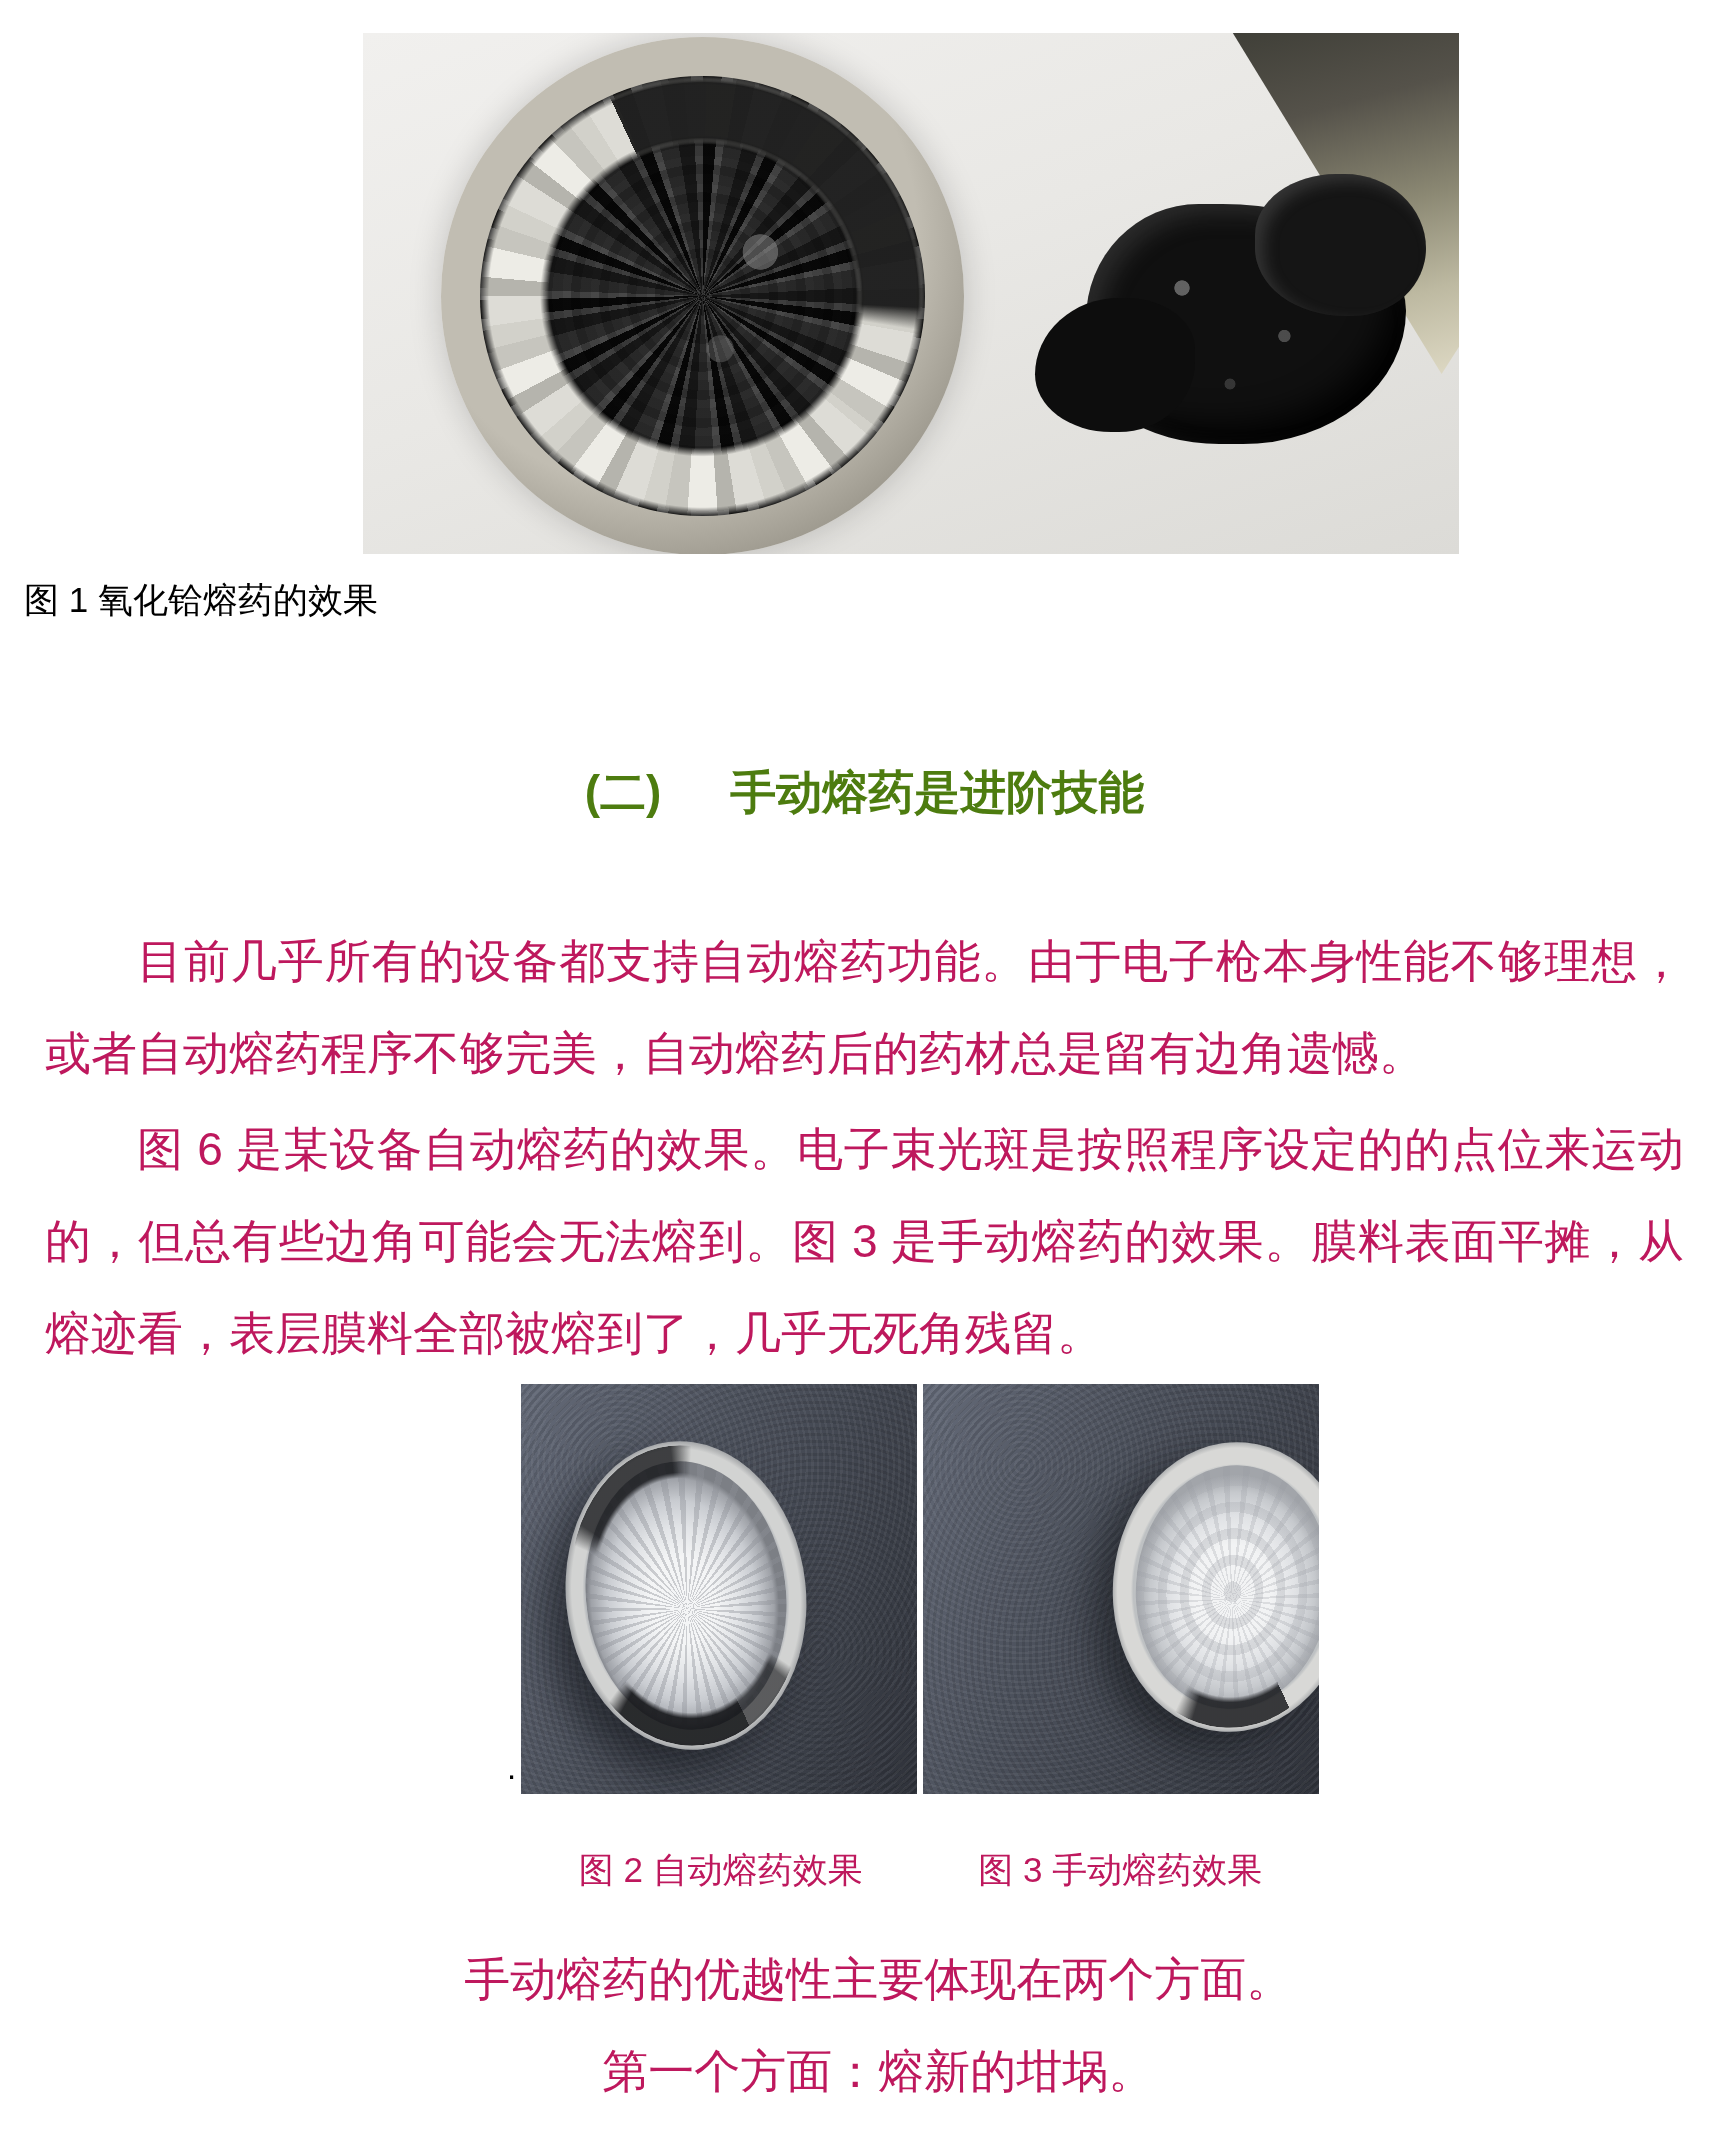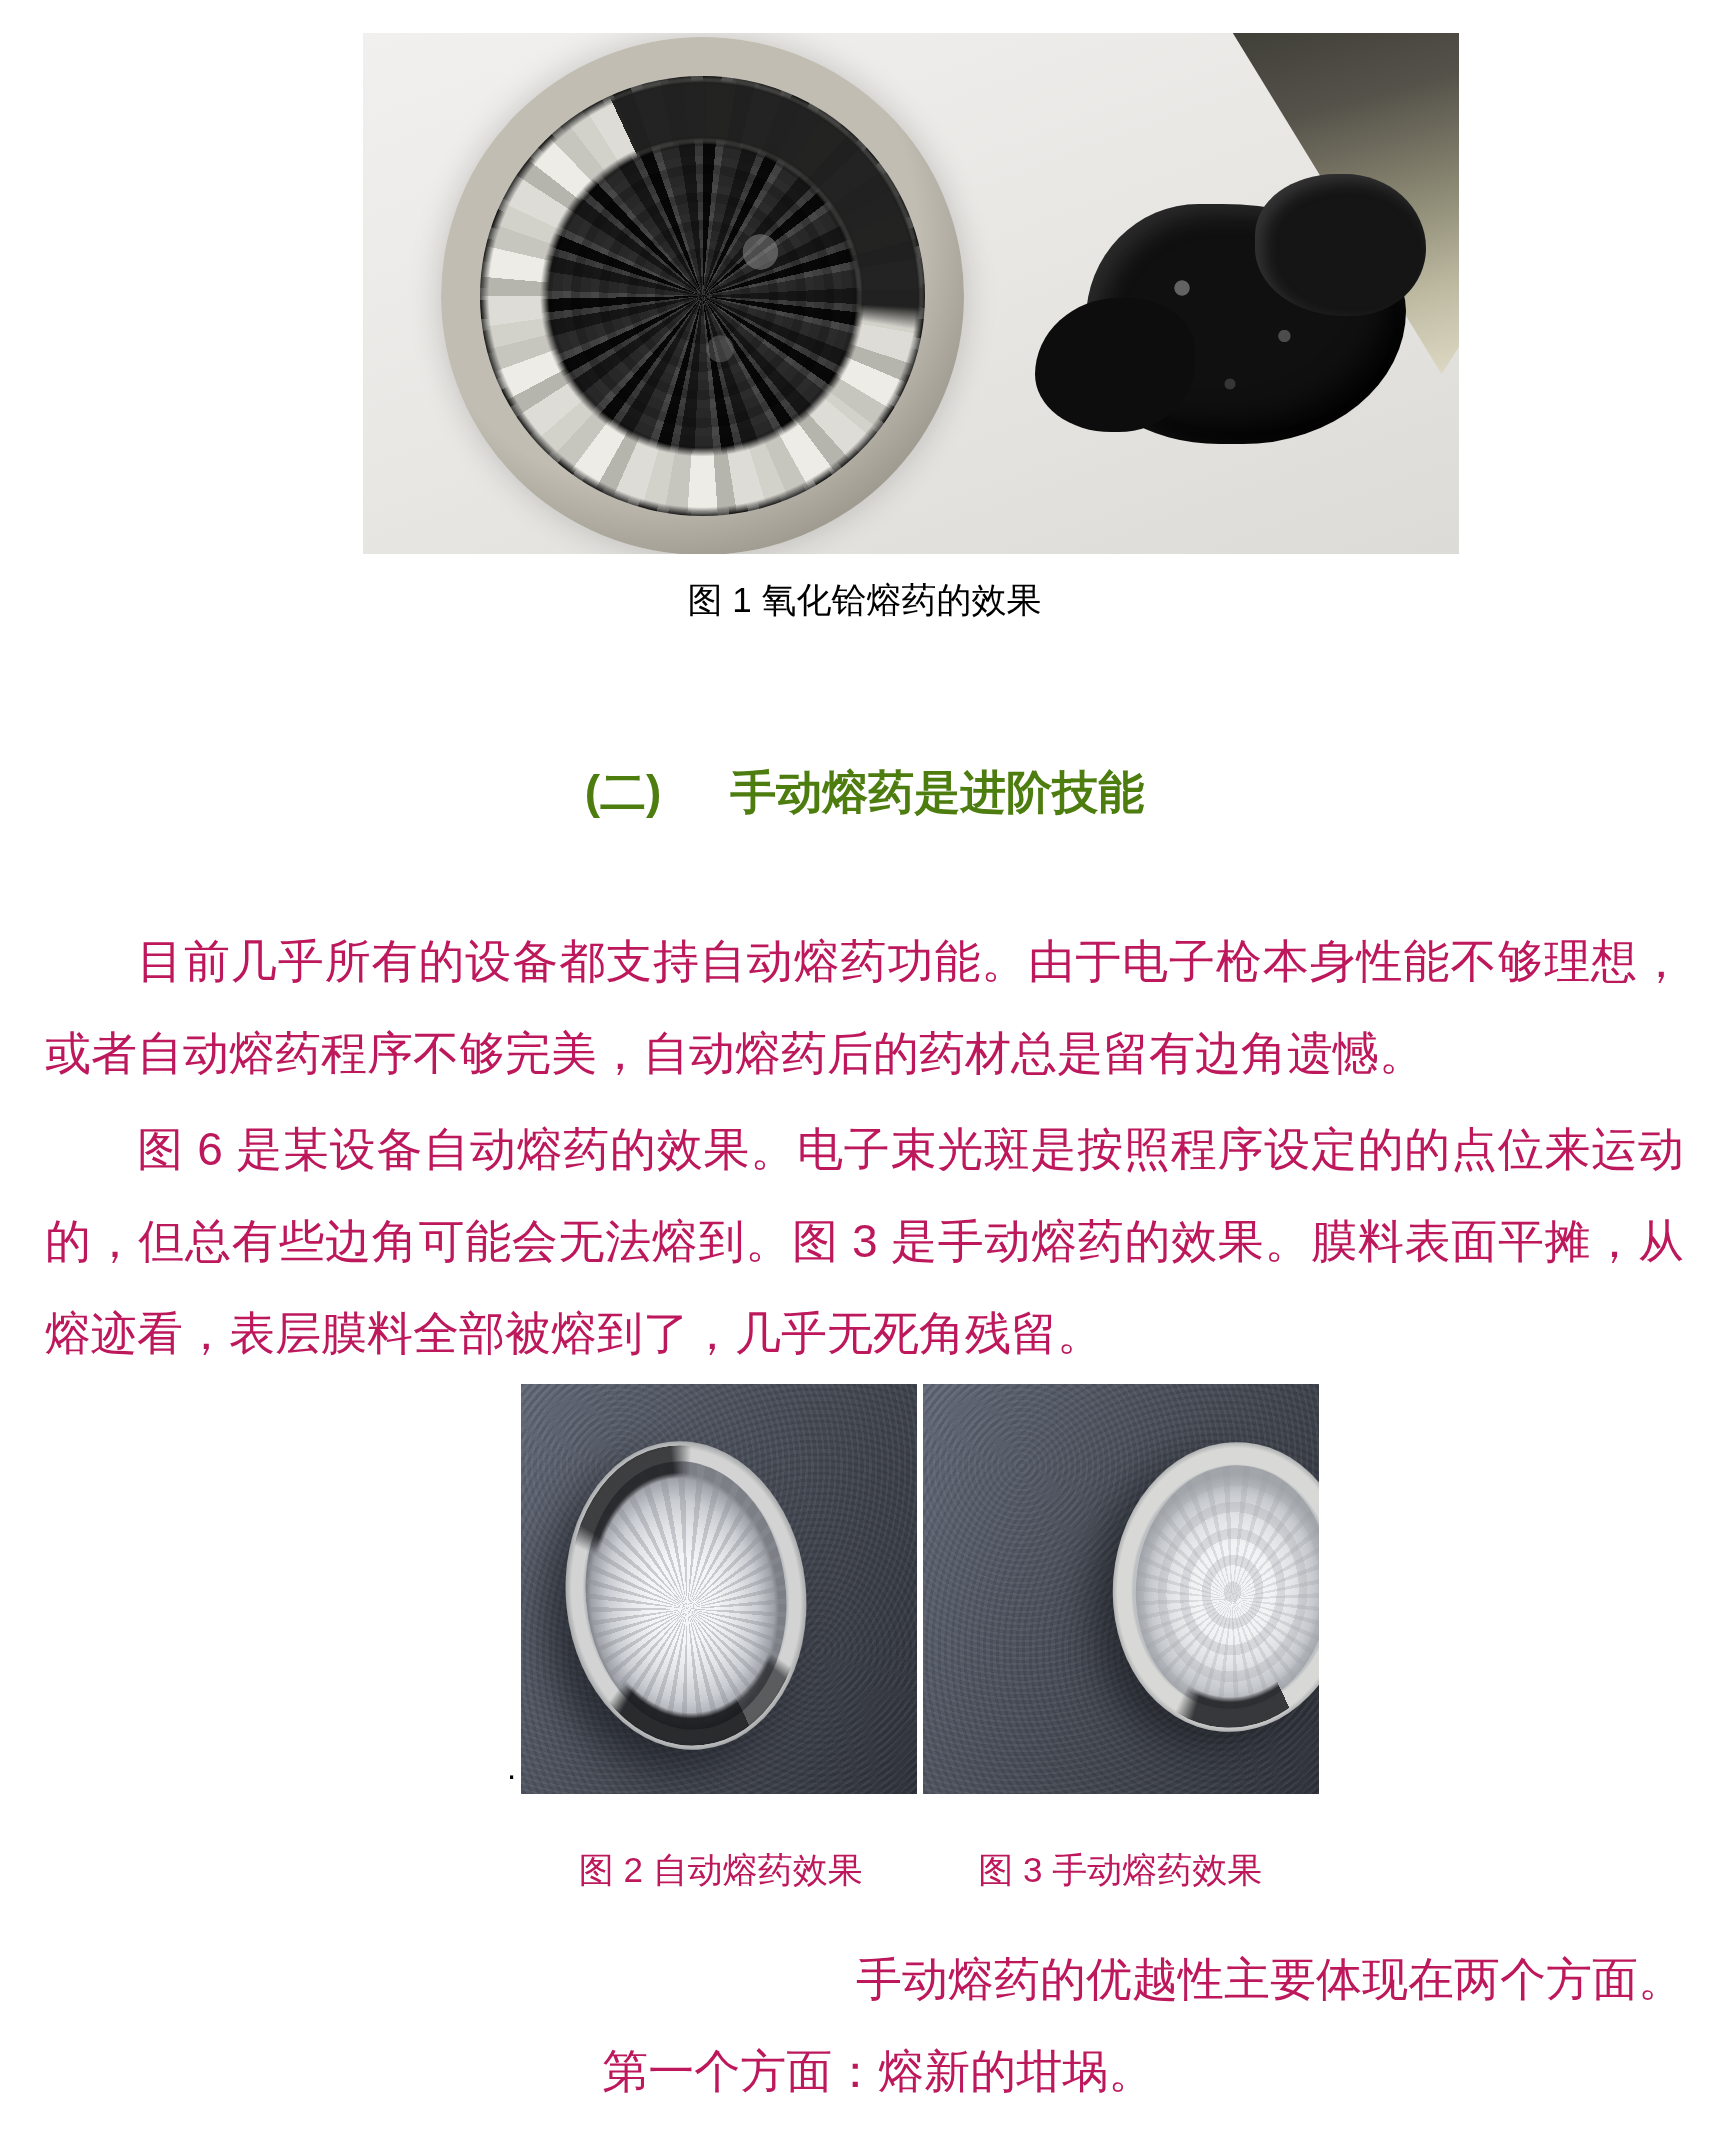--- a/index.html
+++ b/index.html
@@ -72,37 +72,37 @@
     background:#0d0d0d;border-radius:55% 45% 50% 50%/60% 40% 55% 45%;
   }
   .f1-clump::after{
     content:"";position:absolute;right:-20.3px;top:-30.5px;width:171px;height:142px;
     background:#151515;border-radius:50% 50% 45% 55%/45% 55% 50% 50%;
     box-shadow:inset 8.7px 7.3px 14.5px rgba(125,125,125,.3);
   }
 
   
   .caption1{
-    margin:23px 0 0 0;text-align:center;
-    font-size:35px;line-height:45px;color:#000;
+    margin:23px 0 0 0;text-align:left;
+    font-size:35px;line-height:45px;color:#000;padding-left:24px;
   }
   .heading{
     margin:142px 0 0 0;text-align:center;
     font-size:46px;line-height:57px;font-weight:bold;color:#4d7c0f;
   }
   .heading .h-num{margin-right:1.5em;}
 
   
   .body-p{
     margin:0 45px;font-size:46px;line-height:92px;color:#be185d;
     text-align:justify;
   }
   .p1{margin-top:94px;text-indent:2em;}
   .p2{margin-top:4.4px;text-indent:2em;}
-  .p3{margin-top:41px;text-indent:0.6em;text-align:right;}
+  .p3{margin-top:41px;text-indent:0.6em;text-align:center;}
   .p4{margin-top:0;text-indent:0.6em;text-align:center;}
 
   
   .fig23{
     margin:4.4px 0 0 521px;width:799px;height:410px;
     display:flex;gap:5.8px;
   }
   .photo{
     position:relative;width:396px;height:410px;overflow:hidden;
     background:

